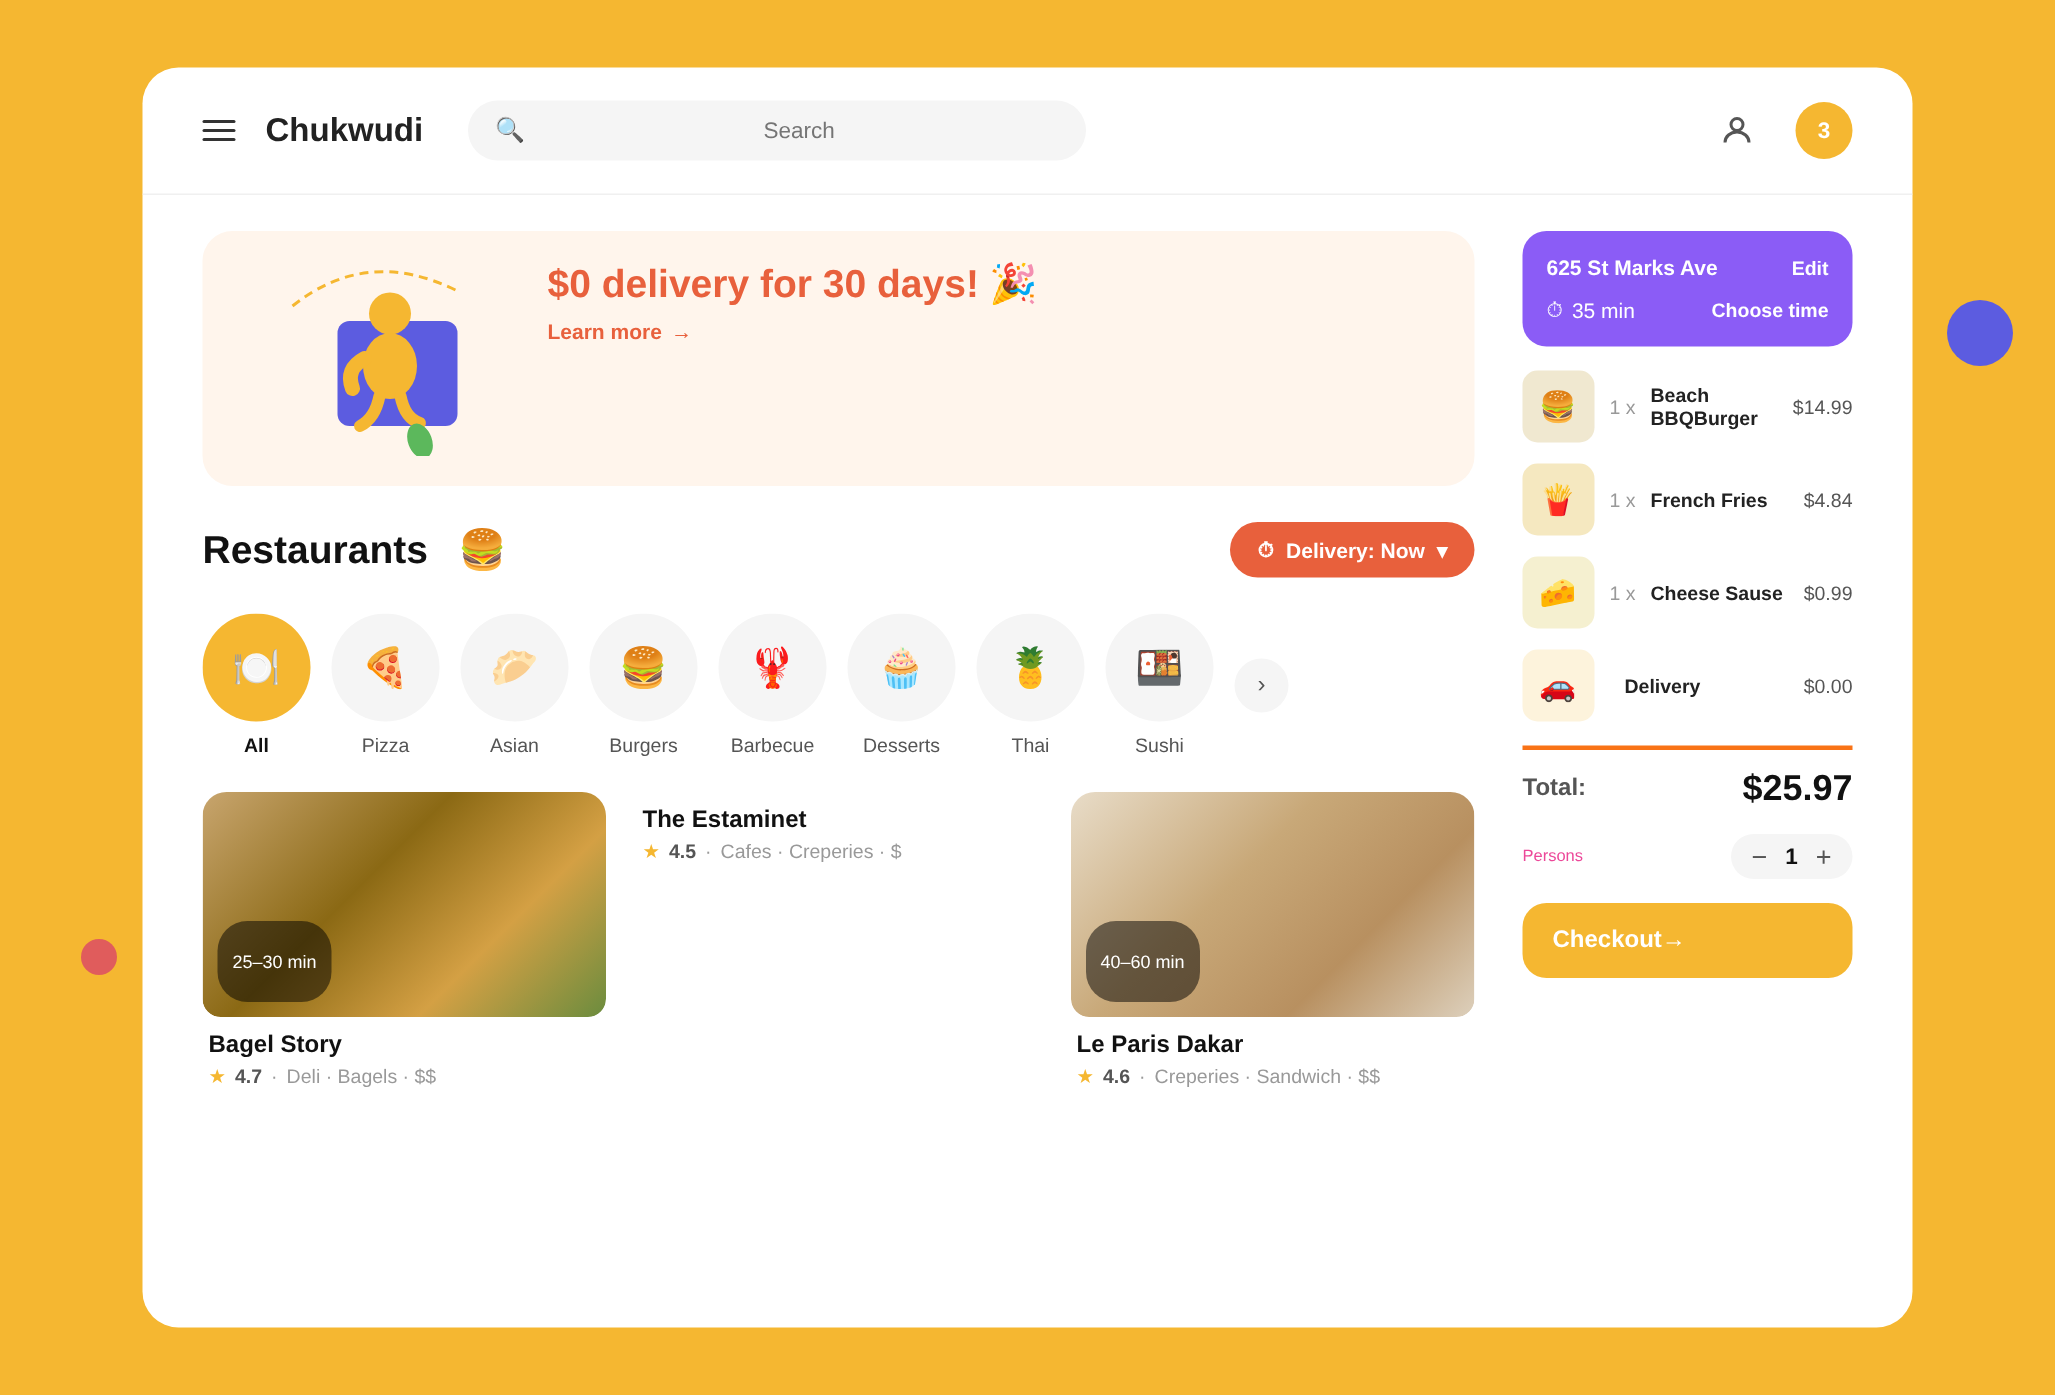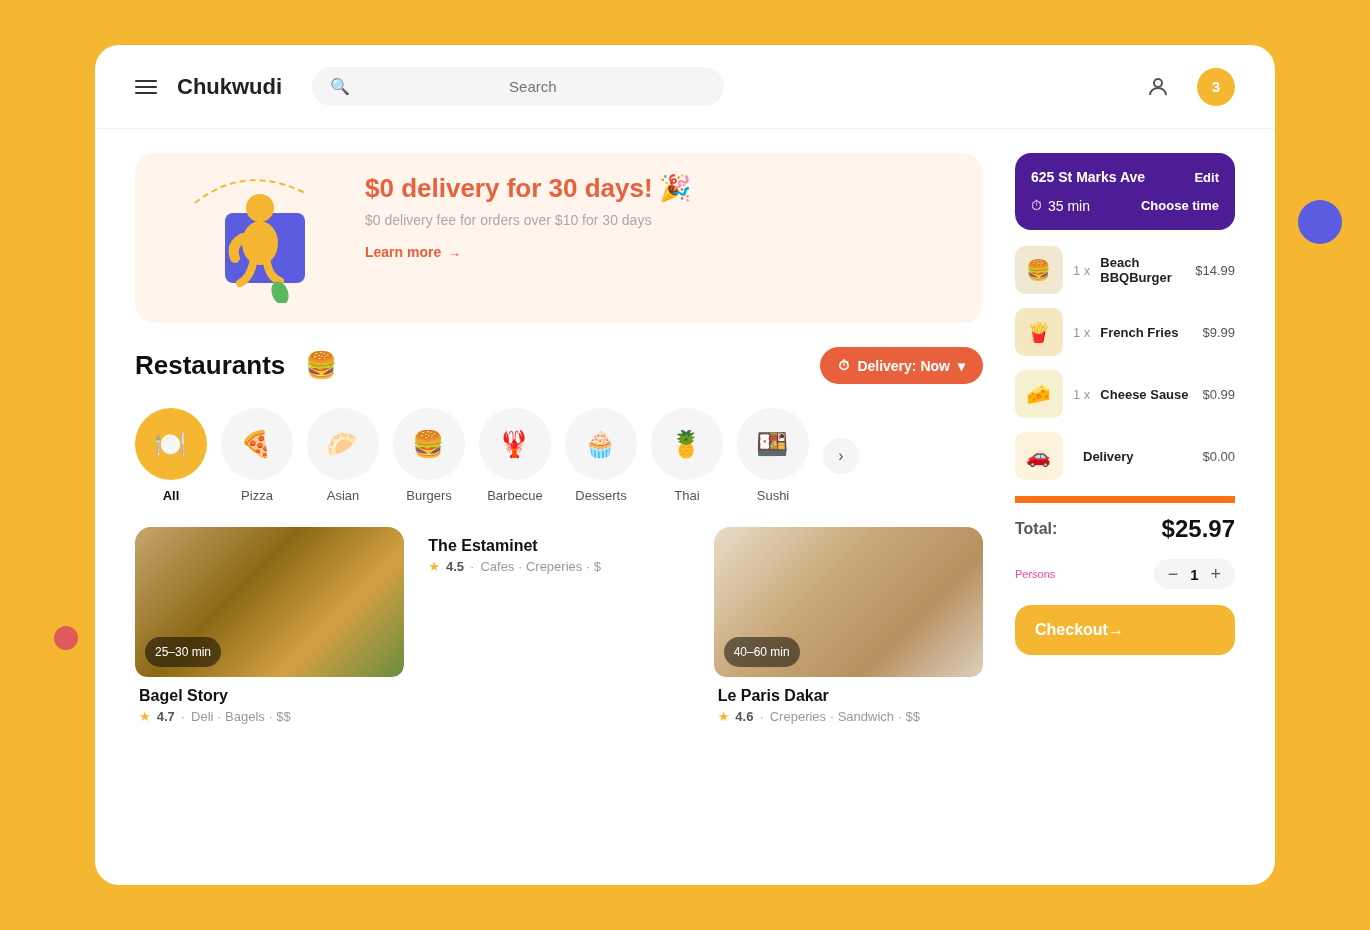--- a/index.html
+++ b/index.html
@@ -257,21 +257,21 @@
       overflow: hidden;
       position: relative;
     }
     .delivery-time-badge {
       position: absolute;
       bottom: 10px;
       left: 10px;
       background: rgba(0,0,0,0.5);
       color: #fff;
       font-size: 12px;
-      padding: 8px 10px;
+      padding: 20px 10px;
       border-radius: 20px;
     }
     .card-info {
       padding: 10px 4px 4px;
     }
     .card-name {
       font-size: 16px;
       font-weight: 700;
       color: #111;
       margin-bottom: 4px;
@@ -293,21 +293,21 @@
       flex-direction: column;
       gap: 16px;
     }
     .order-title {
       font-size: 24px;
       font-weight: 800;
       color: #111;
       line-height: 1.2;
     }
     .order-address-card {
-      background: #4c1d95;
+      background: #8b5cf6;
       border-radius: 16px;
       padding: 16px;
       color: #fff;
     }
     .address-row {
       display: flex;
       justify-content: space-between;
       align-items: center;
       margin-bottom: 12px;
     }
@@ -377,21 +377,21 @@
     }
     .delivery-item .item-img-placeholder {
       background: #fdf3dc;
     }
     
     .total-row {
       display: flex;
       justify-content: space-between;
       align-items: center;
       padding-top: 12px;
-      border-top: 7px solid #f97316;
+      border-top: 3px solid #f97316;
     }
     .total-label {
       font-size: 16px;
       font-weight: 600;
       color: #555;
     }
     .total-amount {
       font-size: 24px;
       font-weight: 800;
       color: #111;
@@ -517,21 +517,20 @@
             <path d="M88 90 Q85 105 75 110" stroke="#F5B731" stroke-width="8" stroke-linecap="round" fill="none"></path>
             <path d="M102 90 Q105 105 115 108" stroke="#F5B731" stroke-width="8" stroke-linecap="round" fill="none"></path>
 
             <path d="M30 30 Q80 -10 140 20" stroke="#F5B731" stroke-width="2" stroke-dasharray="6,4" fill="none"></path>
 
             <ellipse cx="115" cy="120" rx="8" ry="12" fill="#5CB85C" transform="rotate(-20 115 120)"></ellipse>
           </svg>
         </div>
         <div class="banner-text">
           <div class="banner-title">$0 delivery for 30 days! 🎉</div>
-          <div class="banner-subtitle">$0 delivery fee for orders over $10 for 30 days</div>
           <div class="learn-more-link">
             <span>Learn more</span>
             <span>→</span>
           </div>
         </div>
       </div>
 
       <div class="restaurants-header">
         <div class="restaurants-title">
           <span>Restaurants</span>
@@ -651,21 +650,21 @@
           <div class="item-img-placeholder">🍔</div>
           <span class="item-qty">1 x</span>
           <span class="item-name">Beach BBQBurger</span>
           <span class="item-price">$14.99</span>
         </div>
 
         <div class="order-item">
           <div class="item-img-placeholder" style="background:#f5e8c0;">🍟</div>
           <span class="item-qty">1 x</span>
           <span class="item-name">French Fries</span>
-          <span class="item-price">$9.99</span>
+          <span class="item-price">$4.84</span>
         </div>
 
         <div class="order-item">
           <div class="item-img-placeholder" style="background:#f5f0d0;">🧀</div>
           <span class="item-qty">1 x</span>
           <span class="item-name">Cheese Sause</span>
           <span class="item-price">$0.99</span>
         </div>
 
         <div class="order-item delivery-item">

